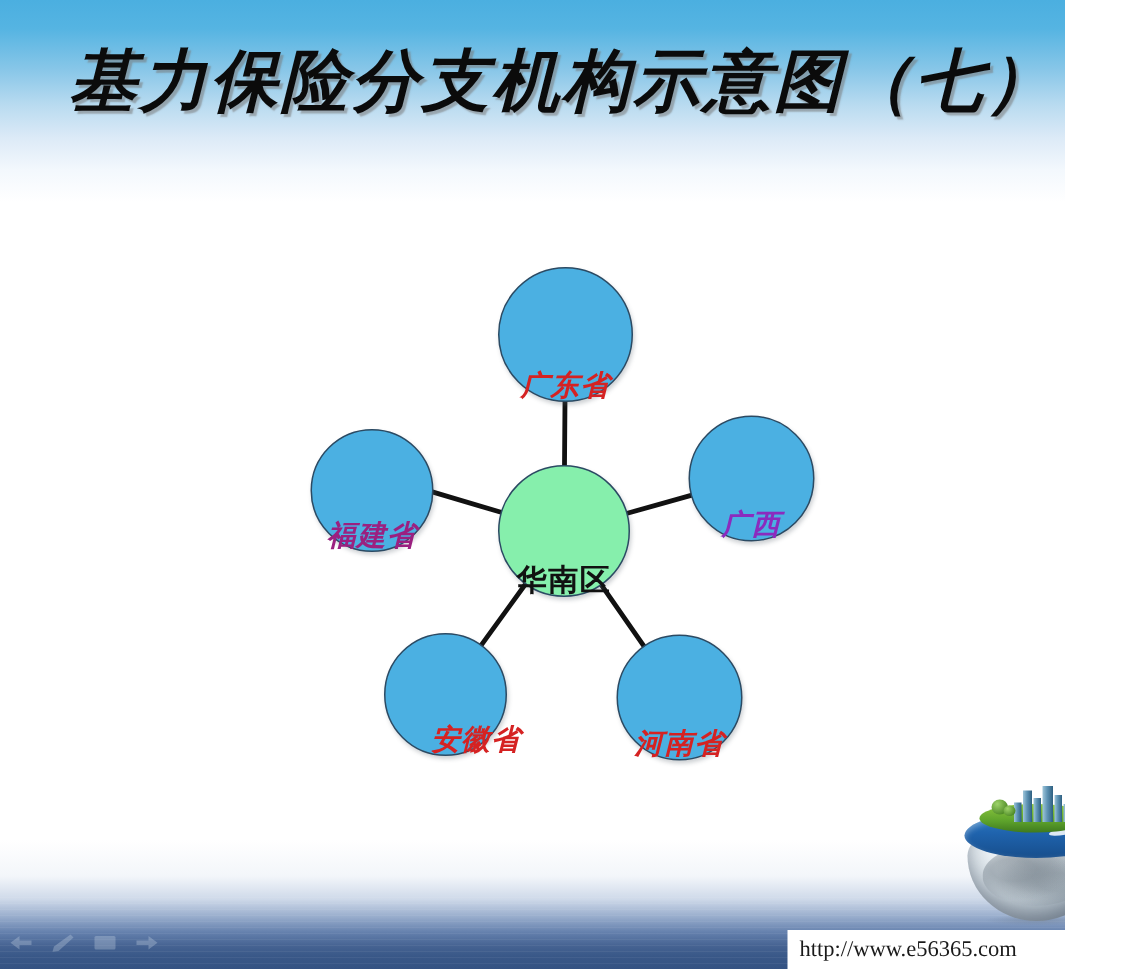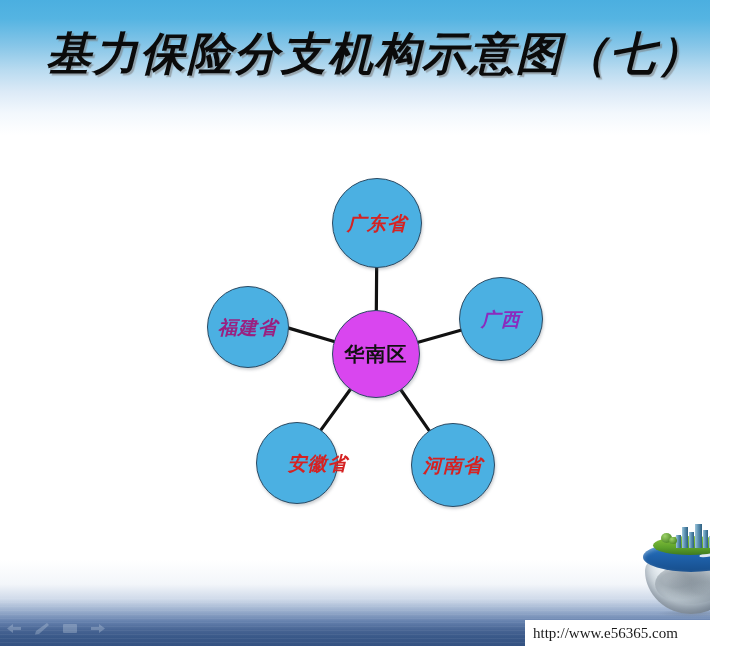--- a/index.html
+++ b/index.html
@@ -87,21 +87,21 @@
     width: 750px;
     height: 646px;
   }
   .node {
     position: absolute;
     box-sizing: border-box;
     border-radius: 50%;
     background: #4bb0e2;
     border: 1.4px solid #2b4a63;
     display: flex;
-    align-items: center;
+    align-items: flex-end;
     justify-content: center;
     box-shadow: 1px 2px 3px rgba(90,100,110,0.30);
   }
   .node-label {
     font-family: "Liberation Serif", "DejaVu Serif", serif;
     font-size: 19px;
     font-weight: bold;
     font-style: italic;
     letter-spacing: 1px;
     white-space: nowrap;
@@ -263,21 +263,21 @@
       </div>
       <div class="node" style="left: 459px; top: 277px; width: 84px; height: 84px; background: rgb(75, 176, 226); border-color: rgb(43, 74, 99);">
         <span class="node-label" style="color: rgb(139, 43, 190);">广西</span>
       </div>
       <div class="node" style="left: 256px; top: 422px; width: 82px; height: 82px; background: rgb(75, 176, 226); border-color: rgb(43, 74, 99);">
         <span class="node-label" style="color: rgb(213, 34, 34); margin-left: 41px;">安徽省</span>
       </div>
       <div class="node" style="left: 207px; top: 286px; width: 82px; height: 82px; background: rgb(75, 176, 226); border-color: rgb(43, 74, 99);">
         <span class="node-label" style="color: rgb(155, 32, 128);">福建省</span>
       </div>
-      <div class="node" style="left: 332px; top: 310px; width: 88px; height: 88px; background: #d946ef; border-color: rgb(43, 74, 99);">
+      <div class="node" style="left: 332px; top: 310px; width: 88px; height: 88px; background: #86efac; border-color: rgb(43, 74, 99);">
         <span class="node-label" style="color: rgb(17, 17, 17); font-size: 20px; font-style: normal;">华南区</span>
       </div>
     </div>
 
   <div class="globe">
     <div class="shadow"></div>
     <div class="ball"></div>
     <div class="water"></div>
     <div class="land"></div>
     <div class="city">

